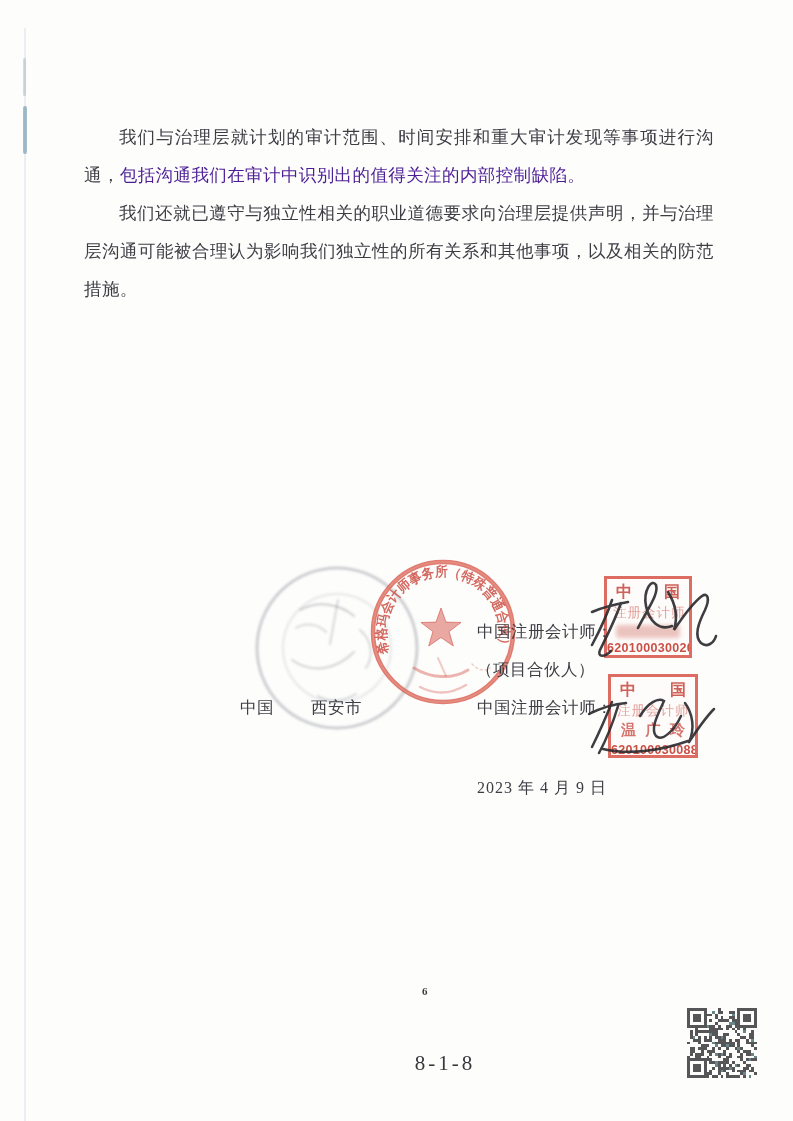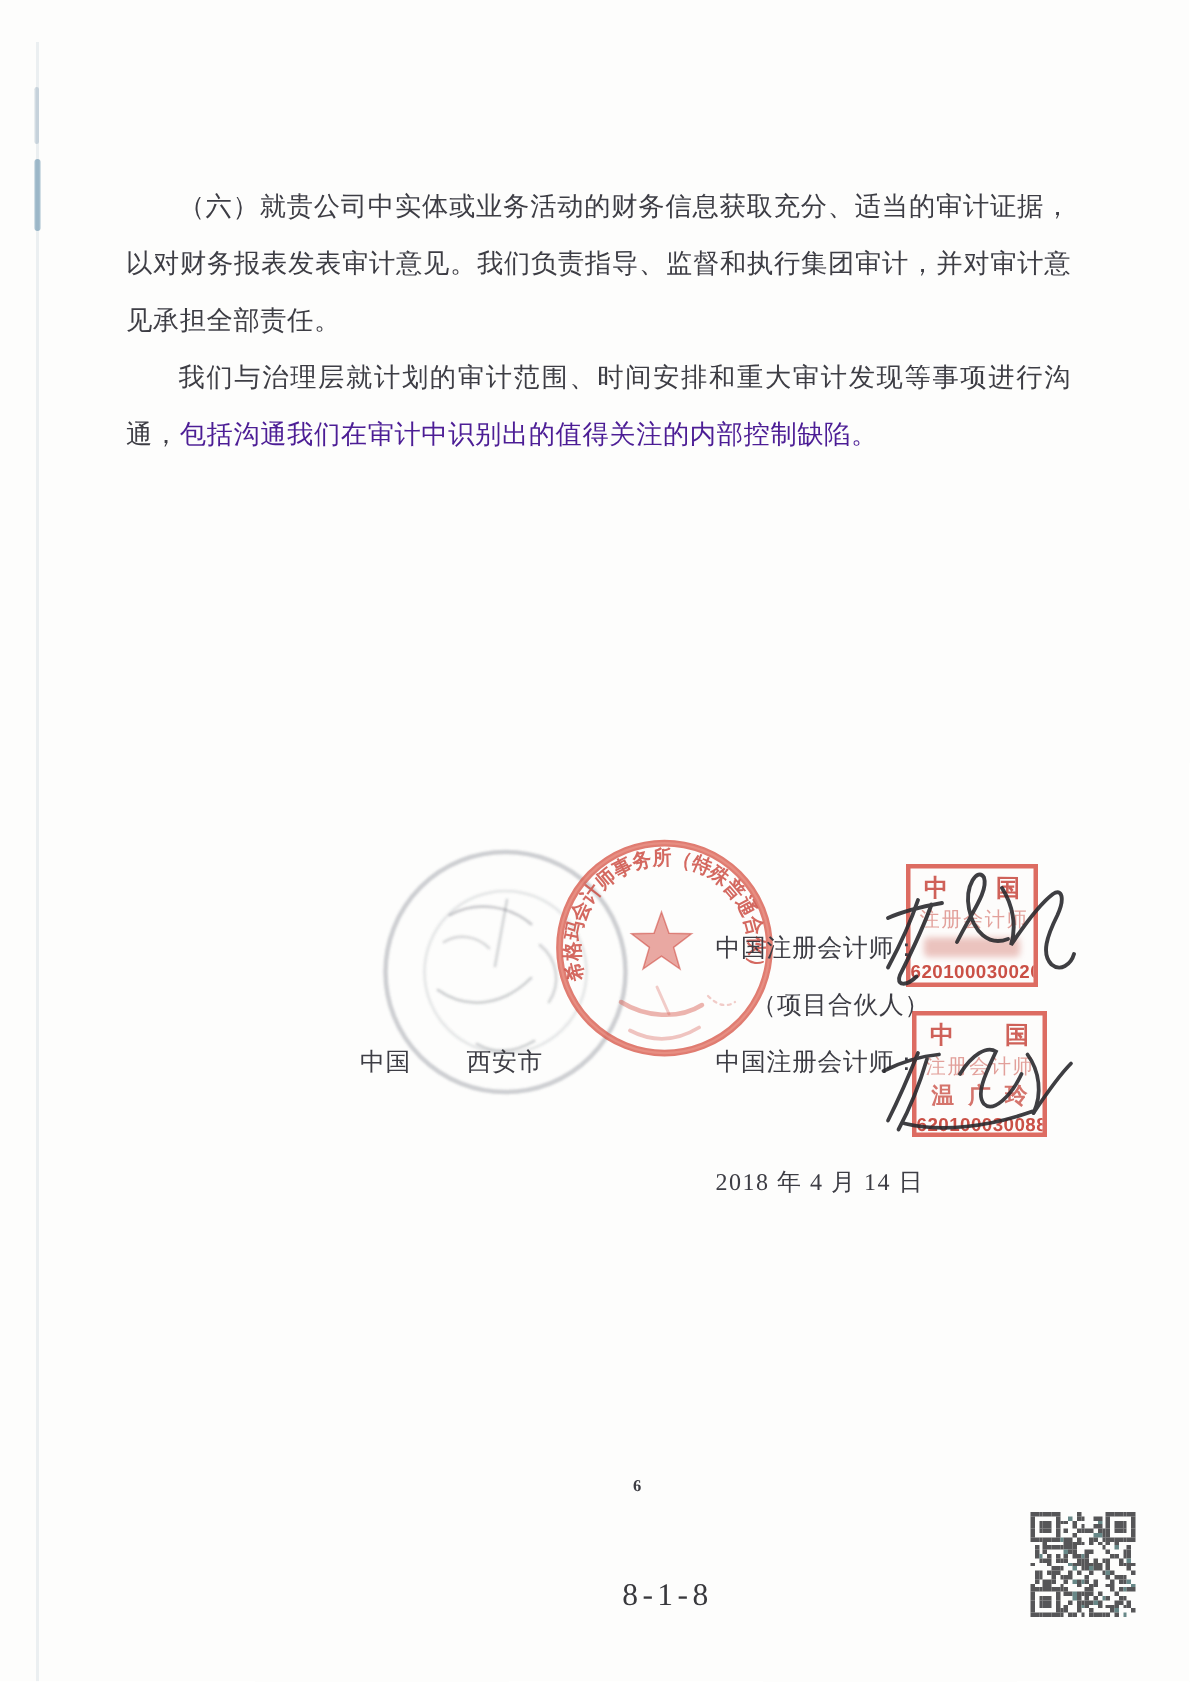--- a/index.html
+++ b/index.html
@@ -67,22 +67,22 @@
 </head>
 <body>
 
 <div class="page">
 
   <div class="scan-line"></div>
   <div class="scan-seg-a"></div>
   <div class="scan-seg-b"></div>
 
   <div class="body-text">
-    <p><span>（六）就贵公司中实体或业务活动的财务信息获取充分、适当的审计证据，以对财务报表发表审计意见。我们负责指导、监督和执行集团审计，并对审计意见承担全部责任。</span><span></span></p>
     <p><span>我们与治理层就计划的审计范围、时间安排和重大审计发现等事项进行沟通，</span><span class="tint-blue">包括沟通我们在审计中识别出的值得关注的内部控制缺陷。</span></p>
+    <p><span>我们还就已遵守与独立性相关的职业道德要求向治理层提供声明，并与治理层沟通可能被合理认为影响我们独立性的所有关系和其他事项，以及相关的防范措施。</span><span></span></p>
   </div>
 
   <svg class="ghost-svg" style="left:245px; top:555px;" width="190" height="190" viewBox="245 555 190 190">
     <g filter="url(#gblur)" fill="none" stroke-linecap="round">
       <circle cx="337" cy="648" r="80" stroke="rgba(95,100,112,0.30)" stroke-width="3"></circle>
       <circle cx="337" cy="648" r="54" stroke="rgba(95,100,112,0.14)" stroke-width="2"></circle>
       <path d="M 300 610 C 318 600 340 604 354 616" stroke="rgba(85,90,100,0.28)" stroke-width="2"></path>
       <path d="M 292 660 C 312 674 336 670 354 652" stroke="rgba(85,90,100,0.25)" stroke-width="2"></path>
       <path d="M 318 696 Q 336 706 356 694" stroke="rgba(85,90,100,0.25)" stroke-width="2"></path>
       <path d="M 338 600 L 330 644" stroke="rgba(85,90,100,0.22)" stroke-width="2"></path>
@@ -113,21 +113,21 @@
       <path d="M 414 668 C 430 678 452 680 468 670" stroke="rgba(214,90,80,0.45)" stroke-width="3"></path>
       <path d="M 420 687 Q 443 699 466 685" stroke="rgba(214,90,80,0.35)" stroke-width="2.5"></path>
       <path d="M 438 658 L 446 676" stroke="rgba(214,90,80,0.3)" stroke-width="2"></path>
       <path d="M 472 664 C 478 670 484 672 490 668" stroke="rgba(214,90,80,0.3)" stroke-width="1.5" stroke-dasharray="2 3"></path>
     </g>
   </svg>
 
   <div class="lbl" style="left:240px; top:697px;">中国</div>
   <div class="lbl" style="left:311px; top:697px;">西安市</div>
   <div class="lbl" style="left:477px; top:621px;">中国注册会计师：</div>
-  <div class="lbl" style="left:501px; top:659px;">（项目合伙人）</div>
+  <div class="lbl" style="left:476px; top:659px;">（项目合伙人）</div>
   <div class="lbl" style="left:477px; top:697px;">中国注册会计师：</div>
 
   <div class="seal-box" style="left:604px; top:576px; width:88px; height:82px;">
     <span class="row row-country">中国</span>
     <span class="row row-title">注册会计师</span>
     <div class="row-smudge"></div>
     <div class="row row-number">620100030020</div>
   </div>
 
   <div class="seal-box" style="left:608px; top:674px; width:90px; height:84px;">
@@ -152,21 +152,21 @@
       <path d="M 612 702 C 606 717 599 733 592 747"></path>
       <path d="M 589 714 C 601 708 614 704 626 703"></path>
       <path d="M 618 706 C 613 723 606 740 599 753"></path>
       <path d="M 640 716 C 648 703 658 697 664 701 C 658 714 650 729 656 736 C 662 742 674 731 681 716"></path>
       <path d="M 685 703 C 693 714 695 729 689 742"></path>
       <path d="M 689 742 C 697 730 706 717 714 709"></path>
       <path d="M 603 749 C 628 755 660 751 688 741"></path>
     </g>
   </svg>
 
-  <div class="date-line">2018 年 4 月 14 日</div>
+  <div class="date-line">2023 年 4 月 9 日</div>
 
   <div class="page-number">6</div>
   <div class="doc-code">
     <span class="doc-code-inner">8-1-8</span>
   </div>
 
   <div class="qr" id="qr">
       <div class="m" style="left: 0px; top: 0px; width: 2.8px; height: 2.8px; background: rgb(63, 63, 65); opacity: 0.88;"></div>
       <div class="m" style="left: 2.8px; top: 0px; width: 2.8px; height: 2.8px; background: rgb(63, 63, 65); opacity: 0.88;"></div>
       <div class="m" style="left: 5.6px; top: 0px; width: 2.8px; height: 2.8px; background: rgb(63, 63, 65); opacity: 0.88;"></div>

